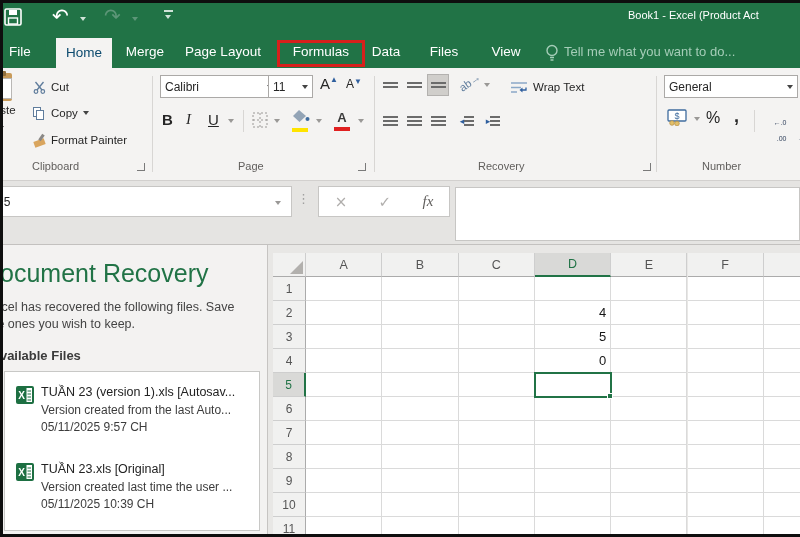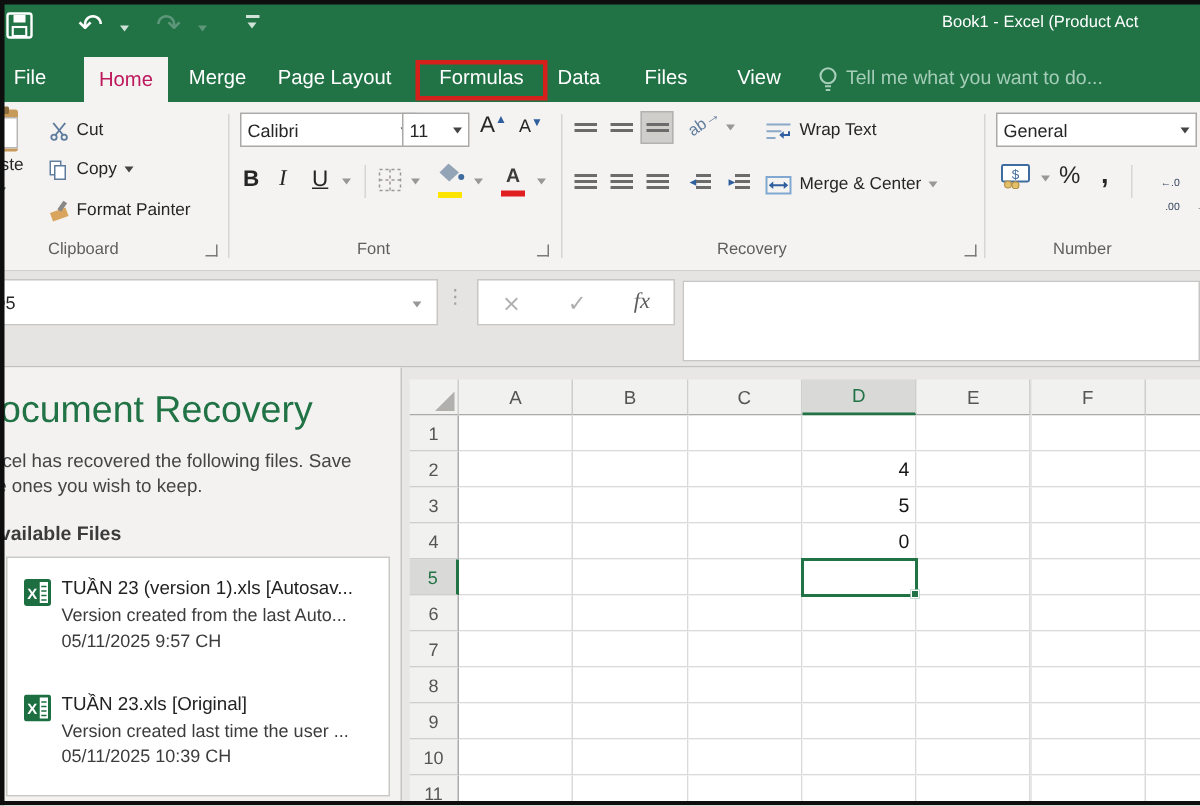--- a/index.html
+++ b/index.html
@@ -11,21 +11,21 @@
   
   #greenbar{left:0;top:0;width:800px;height:68px;background:#217346;}
   #title{top:9px;left:628px;color:#fff;font-size:11px;white-space:nowrap;}
   .qat-glyph{font-family:"DejaVu Sans",sans-serif;color:#fff;font-size:17px;line-height:1;}
   .qat-dim{color:#5d9678;}
   .dd{width:0;height:0;border-left:3.5px solid transparent;border-right:3.5px solid transparent;border-top:4px solid #cfe3d8;display:inline-block;}
   .dd.dark{border-top-color:#444;}
   .dd.gray{border-top-color:#9a9896;}
   .dd.dim{border-top-color:#5d9678;}
   .tab{position:absolute;top:36px;height:31px;line-height:31px;color:#fff;font-size:13.5px;text-align:center;cursor:default;}
-  #tab-home{top:38px;height:30px;line-height:30px;background:#f4f3f2;color:#be185d;}
+  #tab-home{top:38px;height:30px;line-height:30px;background:#f4f3f2;color:#0c4a6e;}
   #redbox{left:277px;top:40px;width:88px;height:27px;border:3px solid #d6201c;z-index:30;}
   #tellme{color:#a5cdb8;font-size:13px;top:44px;left:564px;}
   #bulb{top:44px;left:545px;}
 
   
   #ribbon{left:0;top:68px;width:800px;height:113px;background:#f4f3f2;border-bottom:1px solid #d2d0ce;}
   .vsep{position:absolute;top:8px;width:1px;height:96px;background:#d8d6d4;}
   .glabel{position:absolute;top:92px;font-size:11px;color:#605e5c;}
   .launch{position:absolute;top:95px;width:8px;height:8px;border-right:1px solid #7a7a7a;border-bottom:1px solid #7a7a7a;}
   .rtext{font-size:11.5px;color:#262626;white-space:nowrap;}
@@ -178,21 +178,21 @@
         <circle cx="15.5" cy="9" r="2" fill="#3f6c9e"></circle>
       </svg>
       <span class="colorbar" style="background:#ffe400"></span>
     </div>
     <span class="abs dd gray" style="left:316px;top:51px"></span>
     <div class="abs" style="left:334px;top:40px;text-align:center">
       <span style="font-size:13px;font-weight:bold;color:#3b3b3b">A</span>
       <span class="colorbar" style="background:#e02020"></span>
     </div>
     <span class="abs dd gray" style="left:358px;top:51px"></span>
-    <div class="glabel" style="left:238px">Font</div>
+    <div class="glabel" style="left:238px">Page</div>
     <span class="launch" style="left:358px"></span>
 
     <div class="alnbtn" style="left:379px;top:6px">
         <span class="bars" style="height:7px"></span>
       </div>
     <div class="alnbtn" style="left:403px;top:6px">
         <span class="bars" style="height:7px"></span>
       </div>
     <div class="alnbtn sel" style="left:427px;top:6px">
         <span class="bars" style="height:7px"></span>
@@ -217,29 +217,20 @@
         <span class="bars"></span>
       </div>
     <div class="alnbtn" style="left:456px;top:42px">
         <span style="color:#2f5f9e;font-size:9px">◂</span>
         <span class="bars" style="width:10px"></span>
       </div>
     <div class="alnbtn" style="left:482px;top:42px">
         <span style="color:#2f5f9e;font-size:9px">▸</span>
         <span class="bars" style="width:10px"></span>
       </div>
-    <div class="rrow" style="left:510px;top:46px">
-      <svg width="18" height="13" viewBox="0 0 18 13">
-        <rect x="1" y="1" width="16" height="11" fill="none" stroke="#7fa7d0" stroke-width="1.3"></rect>
-        <path d="M5 6.5 H13" stroke="#2f5f9e" stroke-width="1.2"></path>
-        <path d="M5.5 4 L2.5 6.5 L5.5 9 Z M12.5 4 L15.5 6.5 L12.5 9 Z" fill="#2f5f9e"></path>
-      </svg>
-      <span class="rtext">Merge &amp; Center</span>
-      <span class="dd gray"></span>
-    </div>
     <div class="glabel" style="left:478px">Recovery</div>
     <span class="launch" style="left:643px"></span>
 
     <div class="combo" style="left:664px;top:7px;width:134px">
       <span>General</span>
       <span class="dd dark"></span>
     </div>
     <div class="abs" style="left:666px;top:41px">
       <svg width="22" height="17" viewBox="0 0 22 17">
         <rect x="2" y="1" width="18" height="11" rx="1" fill="#fff" stroke="#3f6c9e" stroke-width="1.3"></rect>

